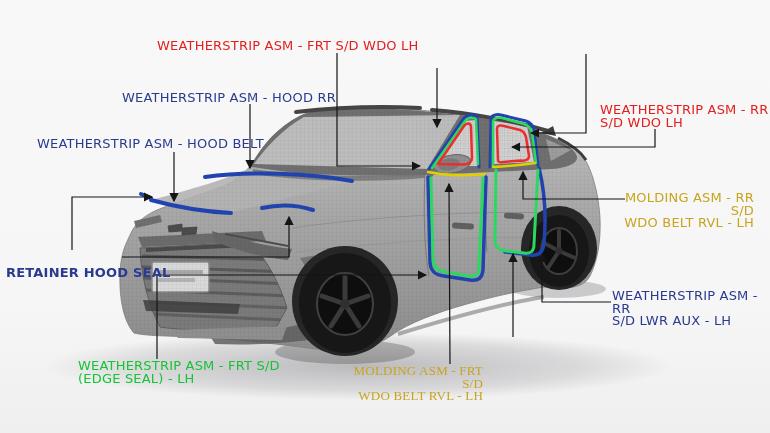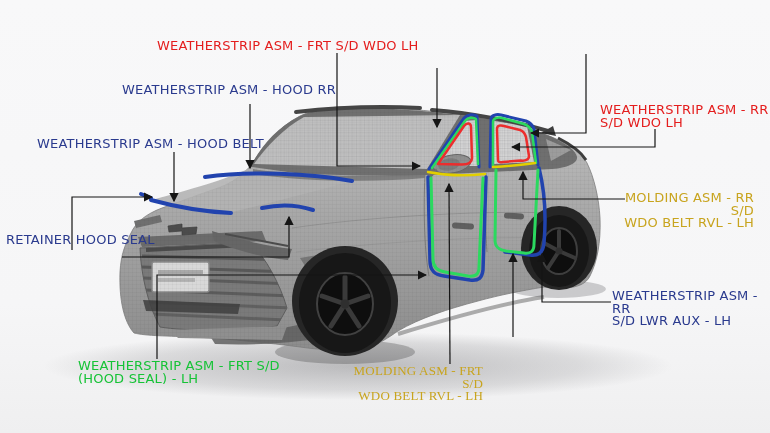--- a/index.html
+++ b/index.html
@@ -202,27 +202,27 @@
       <polyline points="72,250 72,197 152,197" marker-end="url(#arr)"></polyline>
       <polyline points="122,257 289,257 289,217" marker-end="url(#arr)"></polyline>
       <polyline points="611,302 542,302 542,254" marker-end="url(#arr)"></polyline>
       <polyline points="513,337 513,254" marker-end="url(#arr)"></polyline>
       <polyline points="157,359 157,275 426,275" marker-end="url(#arr)"></polyline>
       <polyline points="450,364 449,184" marker-end="url(#arr)"></polyline>
     </g>
   </svg>
 
   <div class="lbl c-red" style="left:157px;top:40px;">WEATHERSTRIP ASM - FRT S/D WDO LH</div>
-  <div class="lbl c-navy" style="left:122px;top:84px;">WEATHERSTRIP ASM - HOOD RR</div>
+  <div class="lbl c-navy" style="left:122px;top:92px;">WEATHERSTRIP ASM - HOOD RR</div>
   <div class="lbl c-red" style="left:600px;top:104px;">WEATHERSTRIP ASM - RR
 S/D WDO LH</div>
   <div class="lbl c-navy" style="left:37px;top:138px;">WEATHERSTRIP ASM - HOOD BELT</div>
   <div class="lbl c-gold ctr" style="left:622px;top:192px;width:132px;">MOLDING ASM - RR S/D
 WDO BELT RVL - LH</div>
-  <div class="lbl c-navy" style="left:6px;top:234px;">RETAINER HOOD SEAL</div>
+  <div class="lbl c-navy" style="left:6px;top:267px;font-weight:bold;">RETAINER HOOD SEAL</div>
   <div class="lbl c-navy" style="left:612px;top:290px;">WEATHERSTRIP ASM - RR
 S/D LWR AUX - LH</div>
   <div class="lbl c-green" style="left:78px;top:360px;">WEATHERSTRIP ASM - FRT S/D
-(HOOD SEAL) - LH</div>
+(EDGE SEAL) - LH</div>
   <div class="lbl c-gold ctr" style="left:348px;top:365px;width:135px;font-family:Liberation Serif, serif;">MOLDING ASM - FRT S/D
 WDO BELT RVL - LH</div>
 
 </div>
 
 </body></html>

